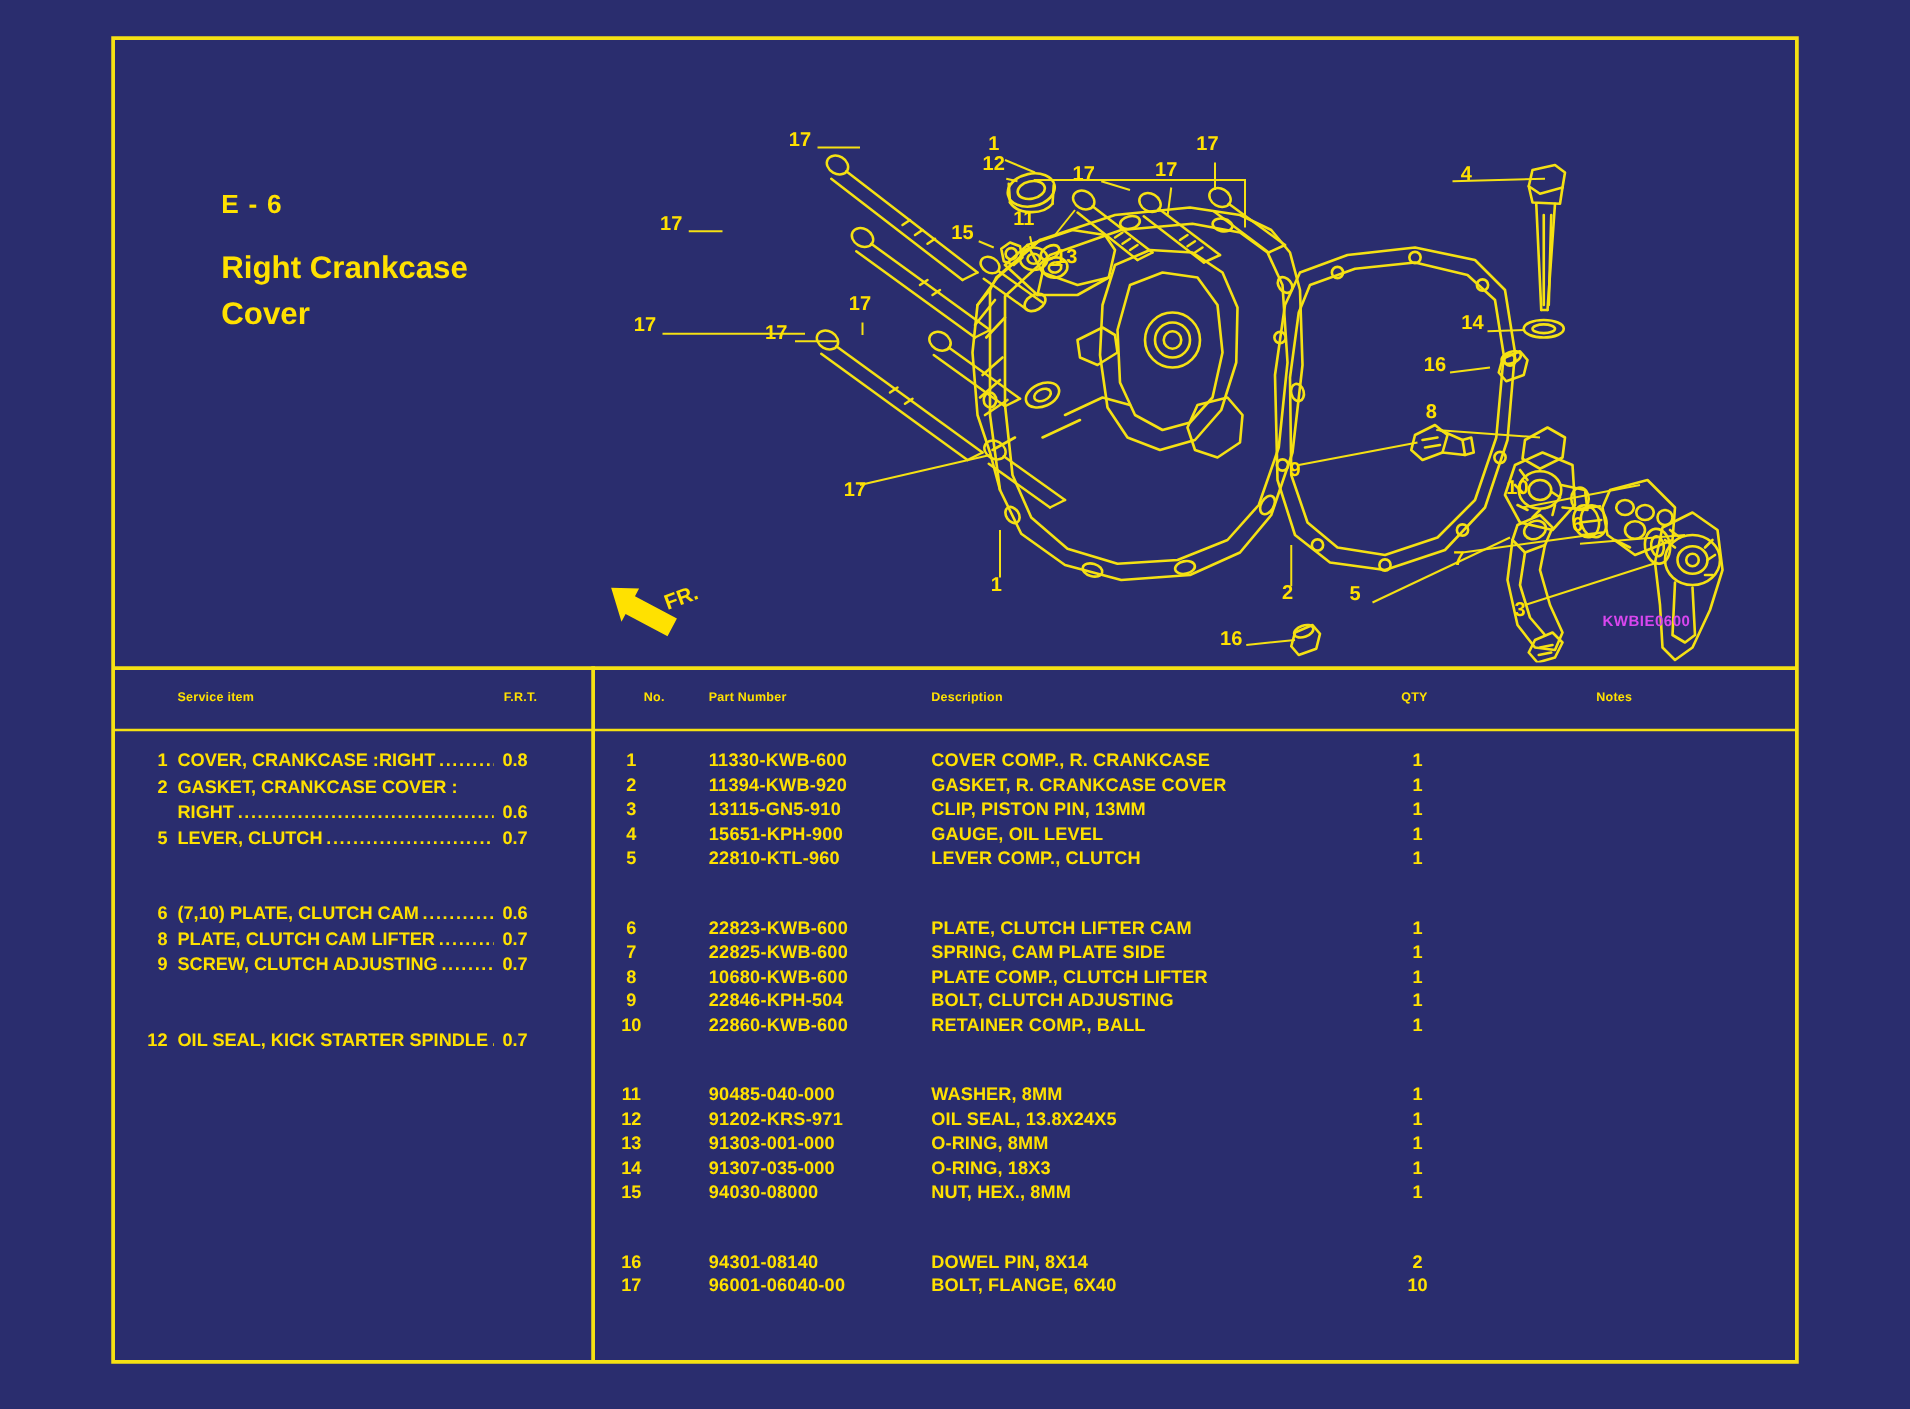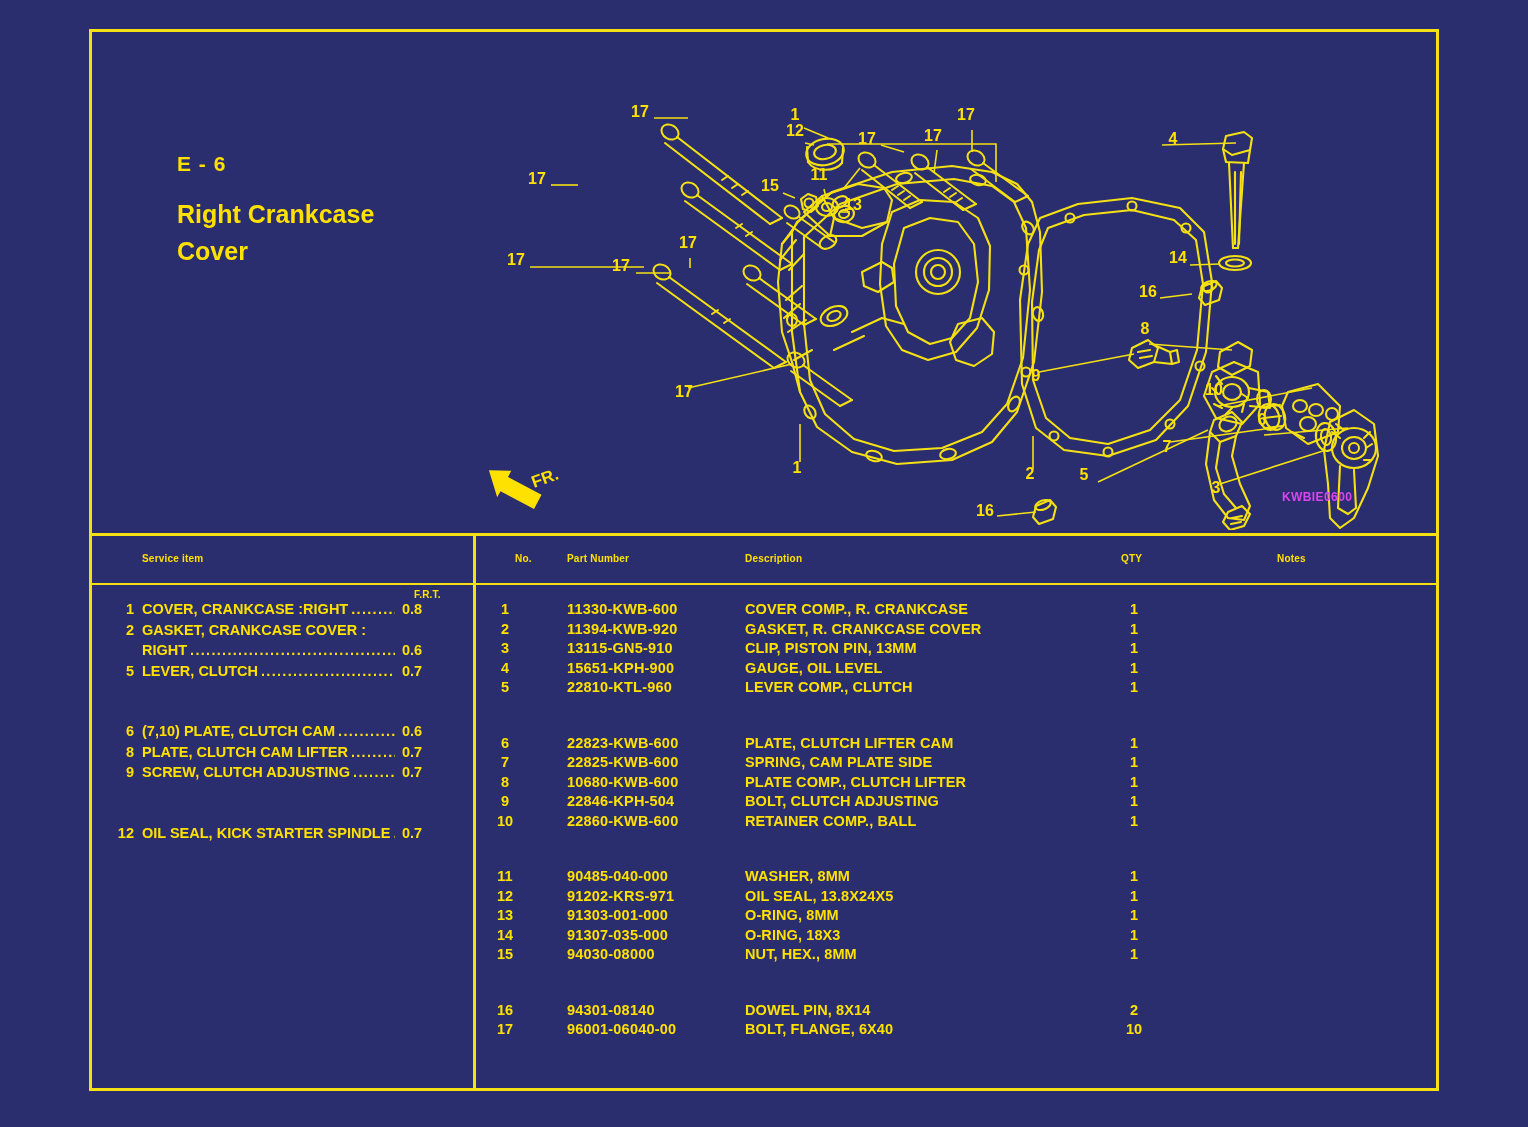--- a/index.html
+++ b/index.html
@@ -111,21 +111,21 @@
   
   .col-head {
     position: absolute;
     color: #ffe100;
     font-size: 10px;
     font-weight: bold;
     top: 521px;
     letter-spacing: 0.2px;
   }
   #head-service { left: 50px; }
-  #head-frt     { left: 322px; margin-top: 36px; }
+  #head-frt     { left: 311px; }
   #head-no      { left: 411px; margin-left: 12px; }
   #head-partno  { left: 475px; }
   #head-desc    { left: 653px; }
   #head-qty     { left: 1029px; }
   #head-notes   { left: 1185px; }
 
   
   #service-list {
     position: absolute;
     left: 0;

